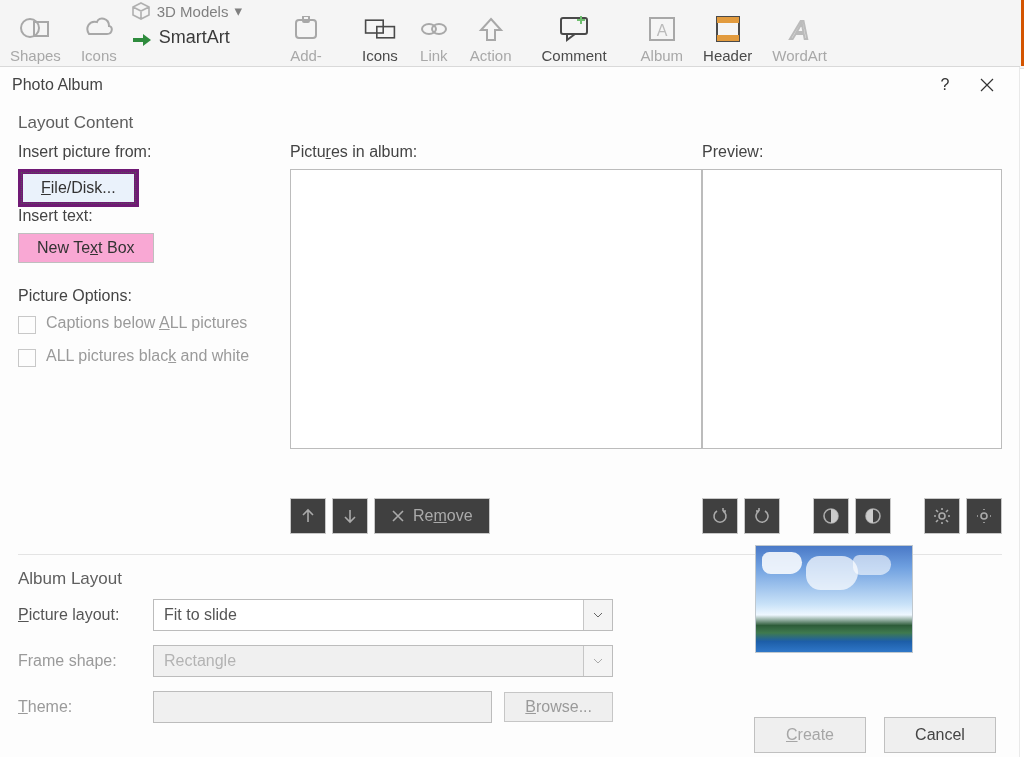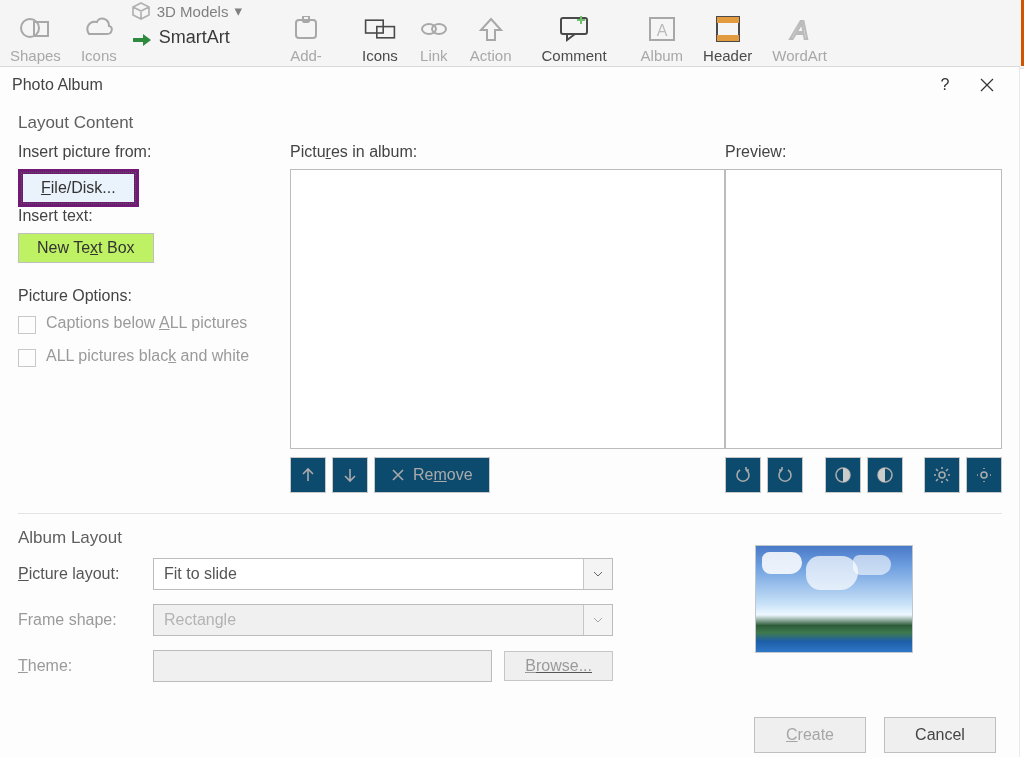--- a/index.html
+++ b/index.html
@@ -98,33 +98,33 @@
     color: #5f5f5f;
     margin-bottom: 10px;
   }
   .underline-letter { text-decoration: underline; }
 
   .content-row {
     display: flex;
   }
   .col-left { width: 238px; }
   .col-mid  { flex: 1; padding-left: 34px; }
-  .col-right{ width: 277px; }
+  .col-right{ width: 300px; }
 
   .sub-label {
     font-size: 16px;
     color: #444;
     margin-bottom: 8px;
   }
 
   .btn {
     display: inline-flex;
     align-items: center;
     justify-content: center;
-    background: #bef264;
+    background: #f9a8d4;
     border: 1px solid #bfbfbf;
     padding: 5px 18px;
     font-size: 16px;
     color: #333;
   }
   .btn.focused {
     border: 5px solid #701a75;
     outline: 1px dotted #555;
     outline-offset: -4px;
     background: #eaf2fb;
@@ -153,23 +153,24 @@
   }
 
   .tool-row {
     display: flex;
     gap: 6px;
     margin-top: 8px;
   }
   .tbtn {
     width: 34px; height: 34px;
     border: 1px solid #c8c8c8;
-    background: #0c4a6e;
+    background: #404040;
     display: flex; align-items: center; justify-content: center;
     color: #aaa;
+    margin-top: 41px;
   }
   .tbtn.wide {
     width: auto;
     padding: 0 16px;
     gap: 8px;
     font-size: 16px;
   }
   .tbtn svg { stroke: currentColor; fill: none; stroke-width: 1.6; }
 
   hr.div {
@@ -199,21 +200,21 @@
     width: 28px; height: 100%;
     border-left: 1px solid #c6c6c6;
     background: #f4f4f4;
     display: flex; align-items: center; justify-content: center;
     color: #666;
   }
   .combo.disabled .val { color: #b3b3b3; }
   .combo.disabled, .textfield.disabled { background: #f0f0f0; }
   .textfield { background: #fbfbfb; }
 
-  .theme-row { display: flex; gap: 12px; align-items: center; text-decoration: underline; }
+  .theme-row { display: flex; gap: 12px; align-items: center; }
   .theme-row .textfield { flex: 1; }
   .browse-btn {
     background: #efefef;
     border: 1px solid #c6c6c6;
     color: #9a9a9a;
     padding: 5px 20px;
     font-size: 16px;
   }
 
   .layout-preview {

